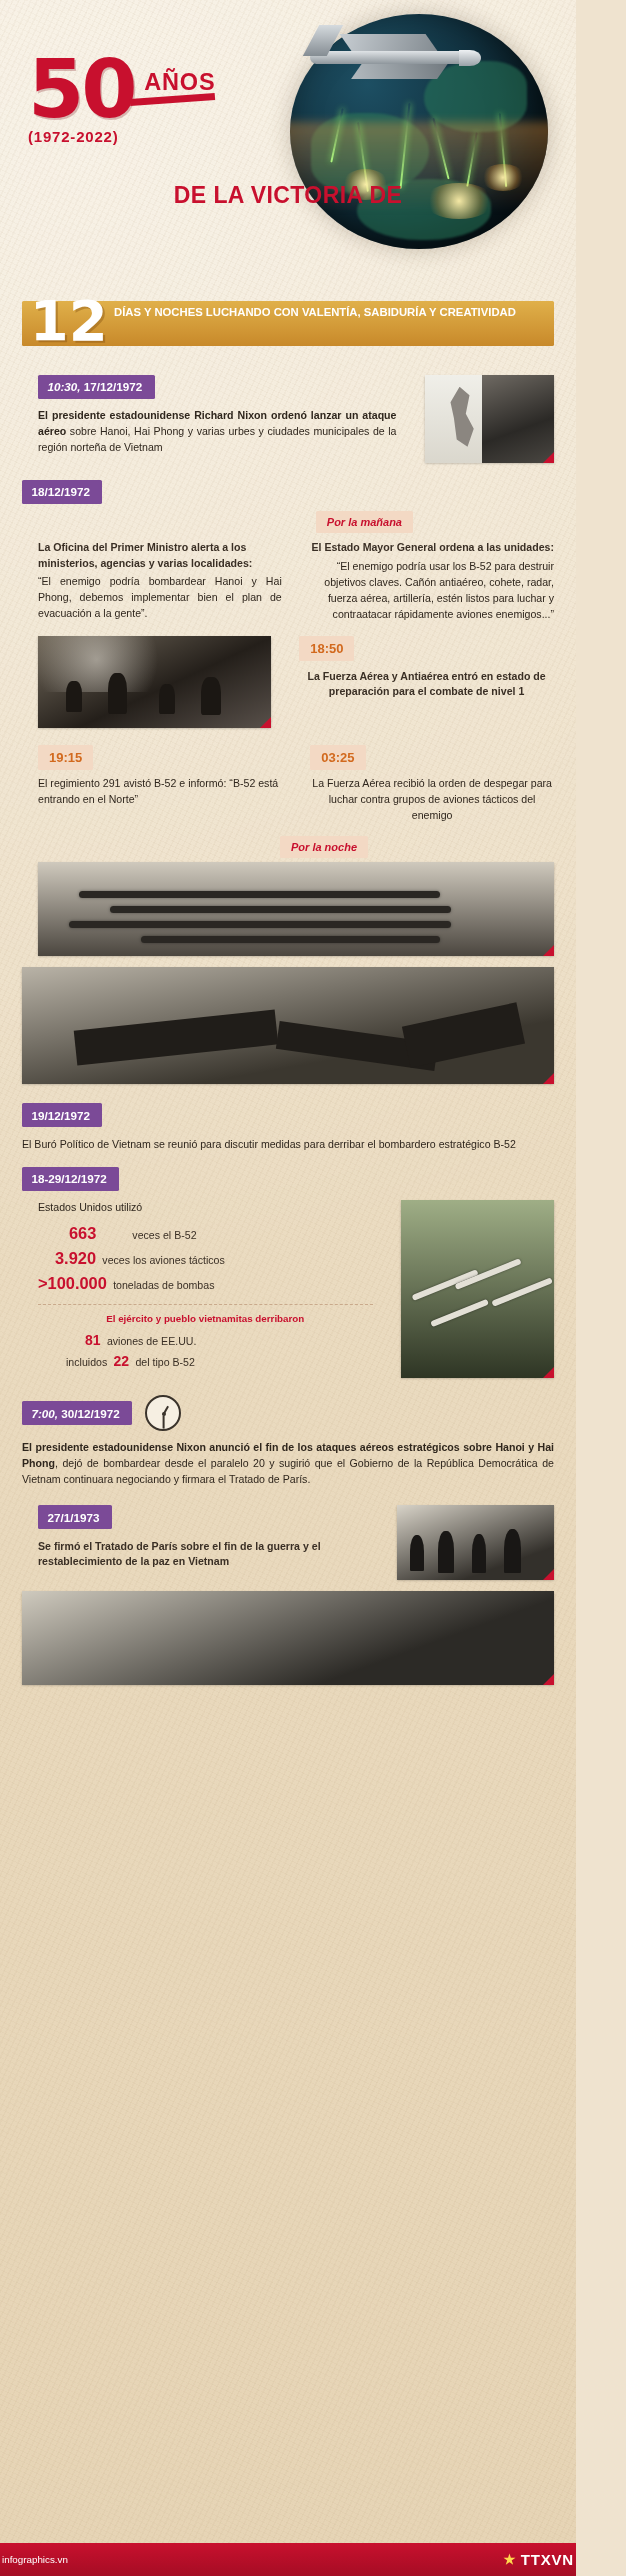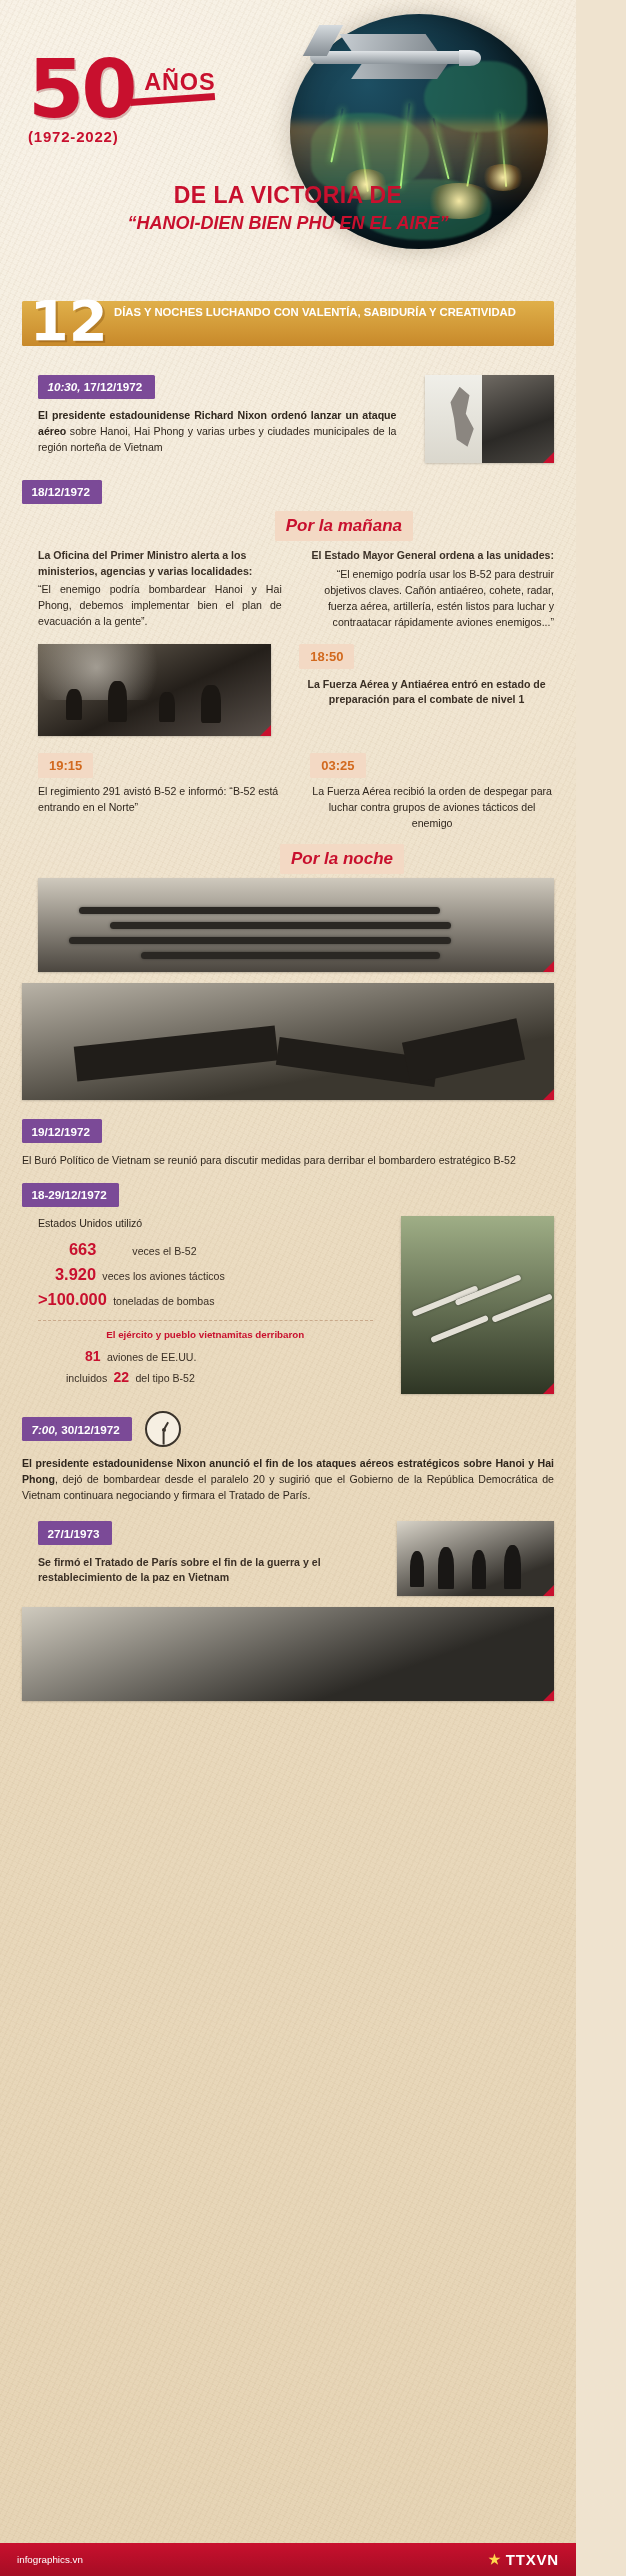--- a/index.html
+++ b/index.html
@@ -189,21 +189,21 @@
   .ph-wreck .deb{ position:absolute; background:#201d19; }
   .ph-missile{ background: linear-gradient(180deg,#9fae86,#2e3524); }
   .ph-missile .m{ position:absolute; height:5.5px; background:#e3e0d6; border-radius:3.1px; transform:rotate(-22deg); box-shadow:0 0 2.3px rgba(0,0,0,.5);}
   .ph-treaty{ background: linear-gradient(160deg,#d8d3c8,#33302b 75%); }
   .ph-treaty .p{ position:absolute; background:#191715; border-radius:45% 45% 5% 5%; }
   .ph-sign{ background: linear-gradient(160deg,#cfcabe,#2c2a26 70%); }
 
   
   .label-pink {
     display:inline-block; background:#f3d9c4; color:#c8102e;
-    font-style:italic; font-weight:700; font-size:17px;
+    font-style:italic; font-weight:700; font-size:11px;
     padding:4.7px 11px; border-radius:1.6px;
   }
   .label-time {
     display:inline-block; background:#f3d9c4; color:#d2691e;
     font-weight:700; font-size:13px; padding:4.7px 11px; border-radius:1.6px;
   }
   .lead { font-weight:700; font-size:10.6px; line-height:1.45; }
   .center { text-align:center; }
   .right { text-align:right; }
 
@@ -223,21 +223,21 @@
   }
   .clock .h, .clock .m { position:absolute; background:#3a332b; transform-origin: bottom center; }
   .clock .h { width:2.3px; height:10.2px; left:15.7px; top:7.8px; transform: rotate(30deg);}
   .clock .m { width:1.6px; height:13.3px; left:16.4px; top:4.7px; transform: rotate(180deg);}
   .clock .dot{ position:absolute; width:3.9px; height:3.9px; border-radius:50%; background:#3a332b; left:15px; top:15px;}
 
   .footer {
     position:absolute; left:0; right:0; bottom:0; height:33px;
     background: linear-gradient(180deg,#c8102e,#a50d24);
     display:flex; align-items:center; justify-content:space-between;
-    padding: 0 17px; color:#fff; font-size:9.8px;
+    padding: 0 2px; color:#fff; font-size:9.8px;
   }
   .footer .brand { font-weight:800; font-size:15px; letter-spacing:0.8px; display:flex; align-items:center; gap:4.7px;}
   .footer .brand .star { color:#ffd84d; font-size:13.3px; }
 </style>
 </head>
 <body>
 
 <div class="page">
 
   <div class="header">
@@ -267,21 +267,20 @@
 
     <div class="fifty-wrap">
       <span class="fifty">50</span><span class="fifty" style="position:absolute">
           <span class="strike"></span>
         </span>
       <span class="anios">AÑOS</span>
       <div class="years">(1972-2022)</div>
     </div>
 
     <div class="title-main">DE LA VICTORIA DE</div>
-    <div class="title-sub">“HANOI-DIEN BIEN PHU EN EL AIRE”</div>
   </div>
 
   <div class="banner12">
     <div class="bg"></div>
     <div class="num">12</div>
     <div class="txt">DÍAS Y NOCHES LUCHANDO CON VALENTÍA, SABIDURÍA Y CREATIVIDAD</div>
   </div>
 
   <div class="body-wrap">
 

